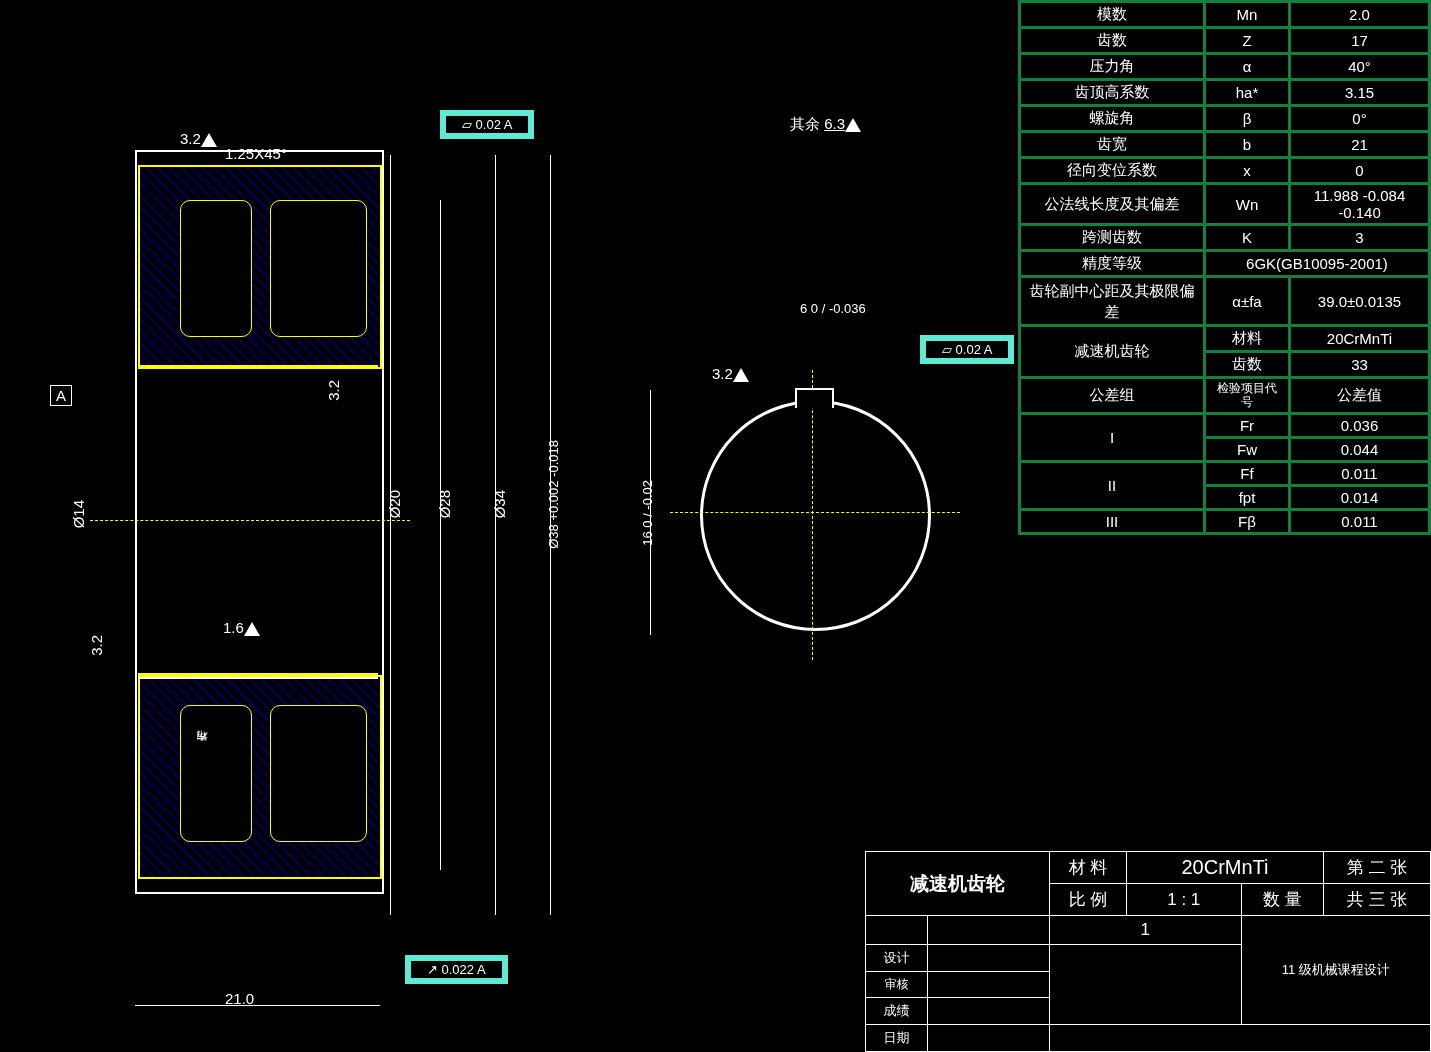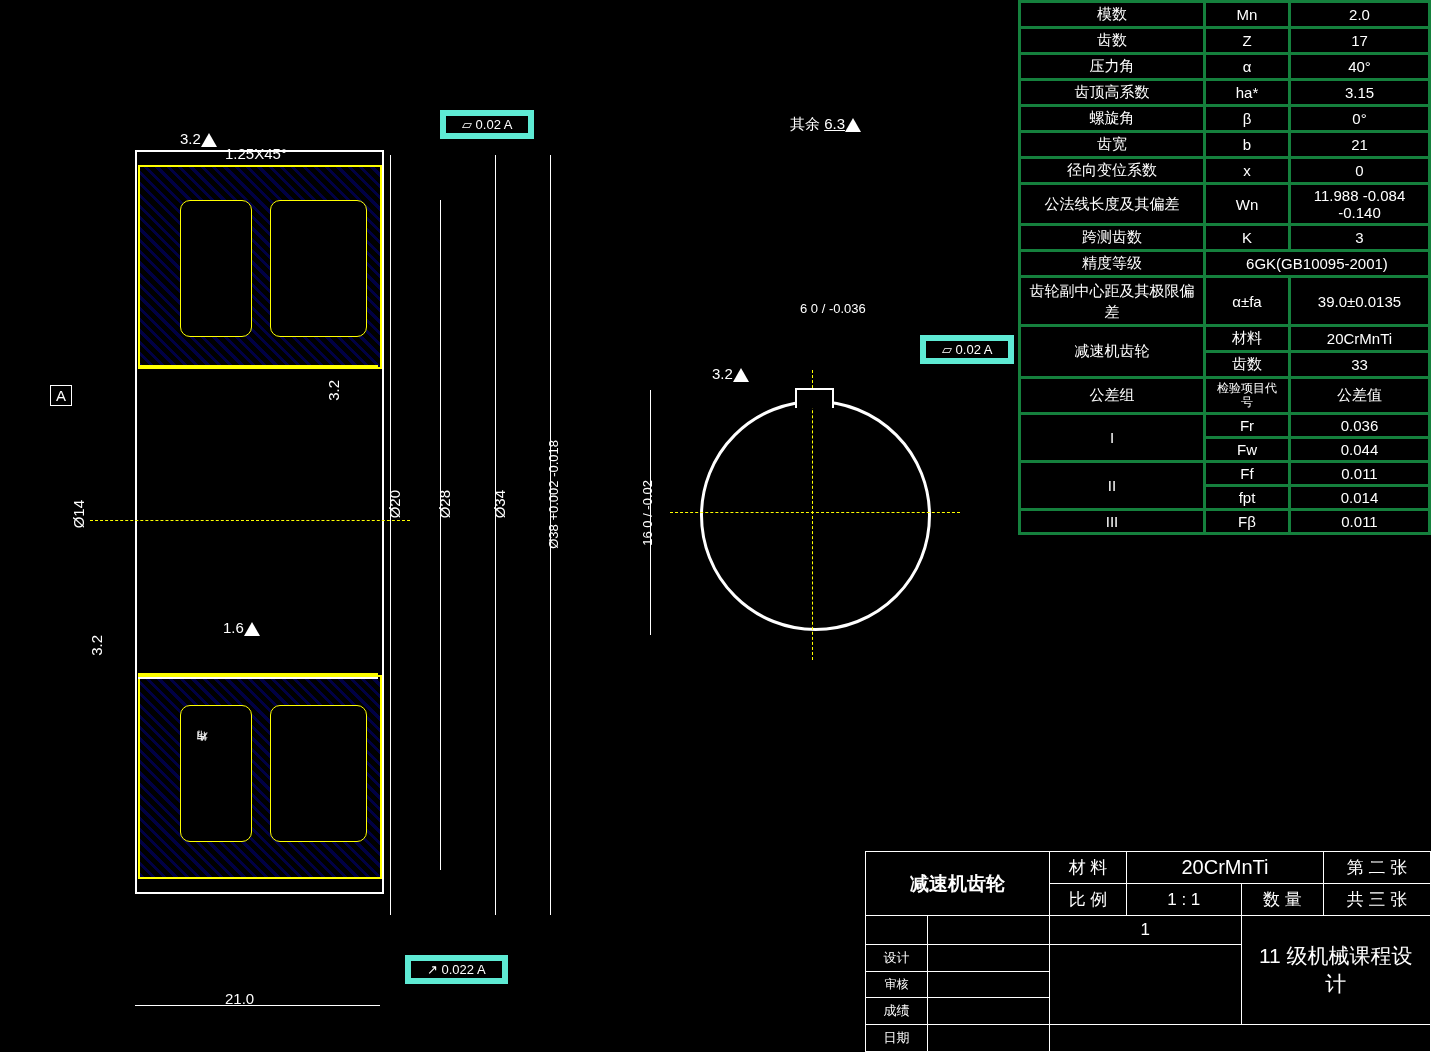--- a/index.html
+++ b/index.html
@@ -149,21 +149,21 @@
     <tr>
       <td>比 例</td>
       <td style="width:90px">1 : 1</td>
       <td style="width:60px">数 量</td>
       <td>共 三 张</td>
     </tr>
     <tr>
       <td rowspan="1"></td>
       <td></td>
       <td colspan="2">1</td>
-      <td colspan="2" rowspan="4" style="font-size:21px;">11 级机械课程设计</td>
+      <td colspan="2" rowspan="4" style="font-size:13px;">11 级机械课程设计</td>
     </tr>
     <tr>
           <td style="width:45px;font-size:13px">设计</td>
           <td style="width:105px"></td>
           <td colspan="2" rowspan="3"></td>
         </tr>
     <tr>
           <td style="font-size:12px">审核</td>
           <td></td>
         </tr>

